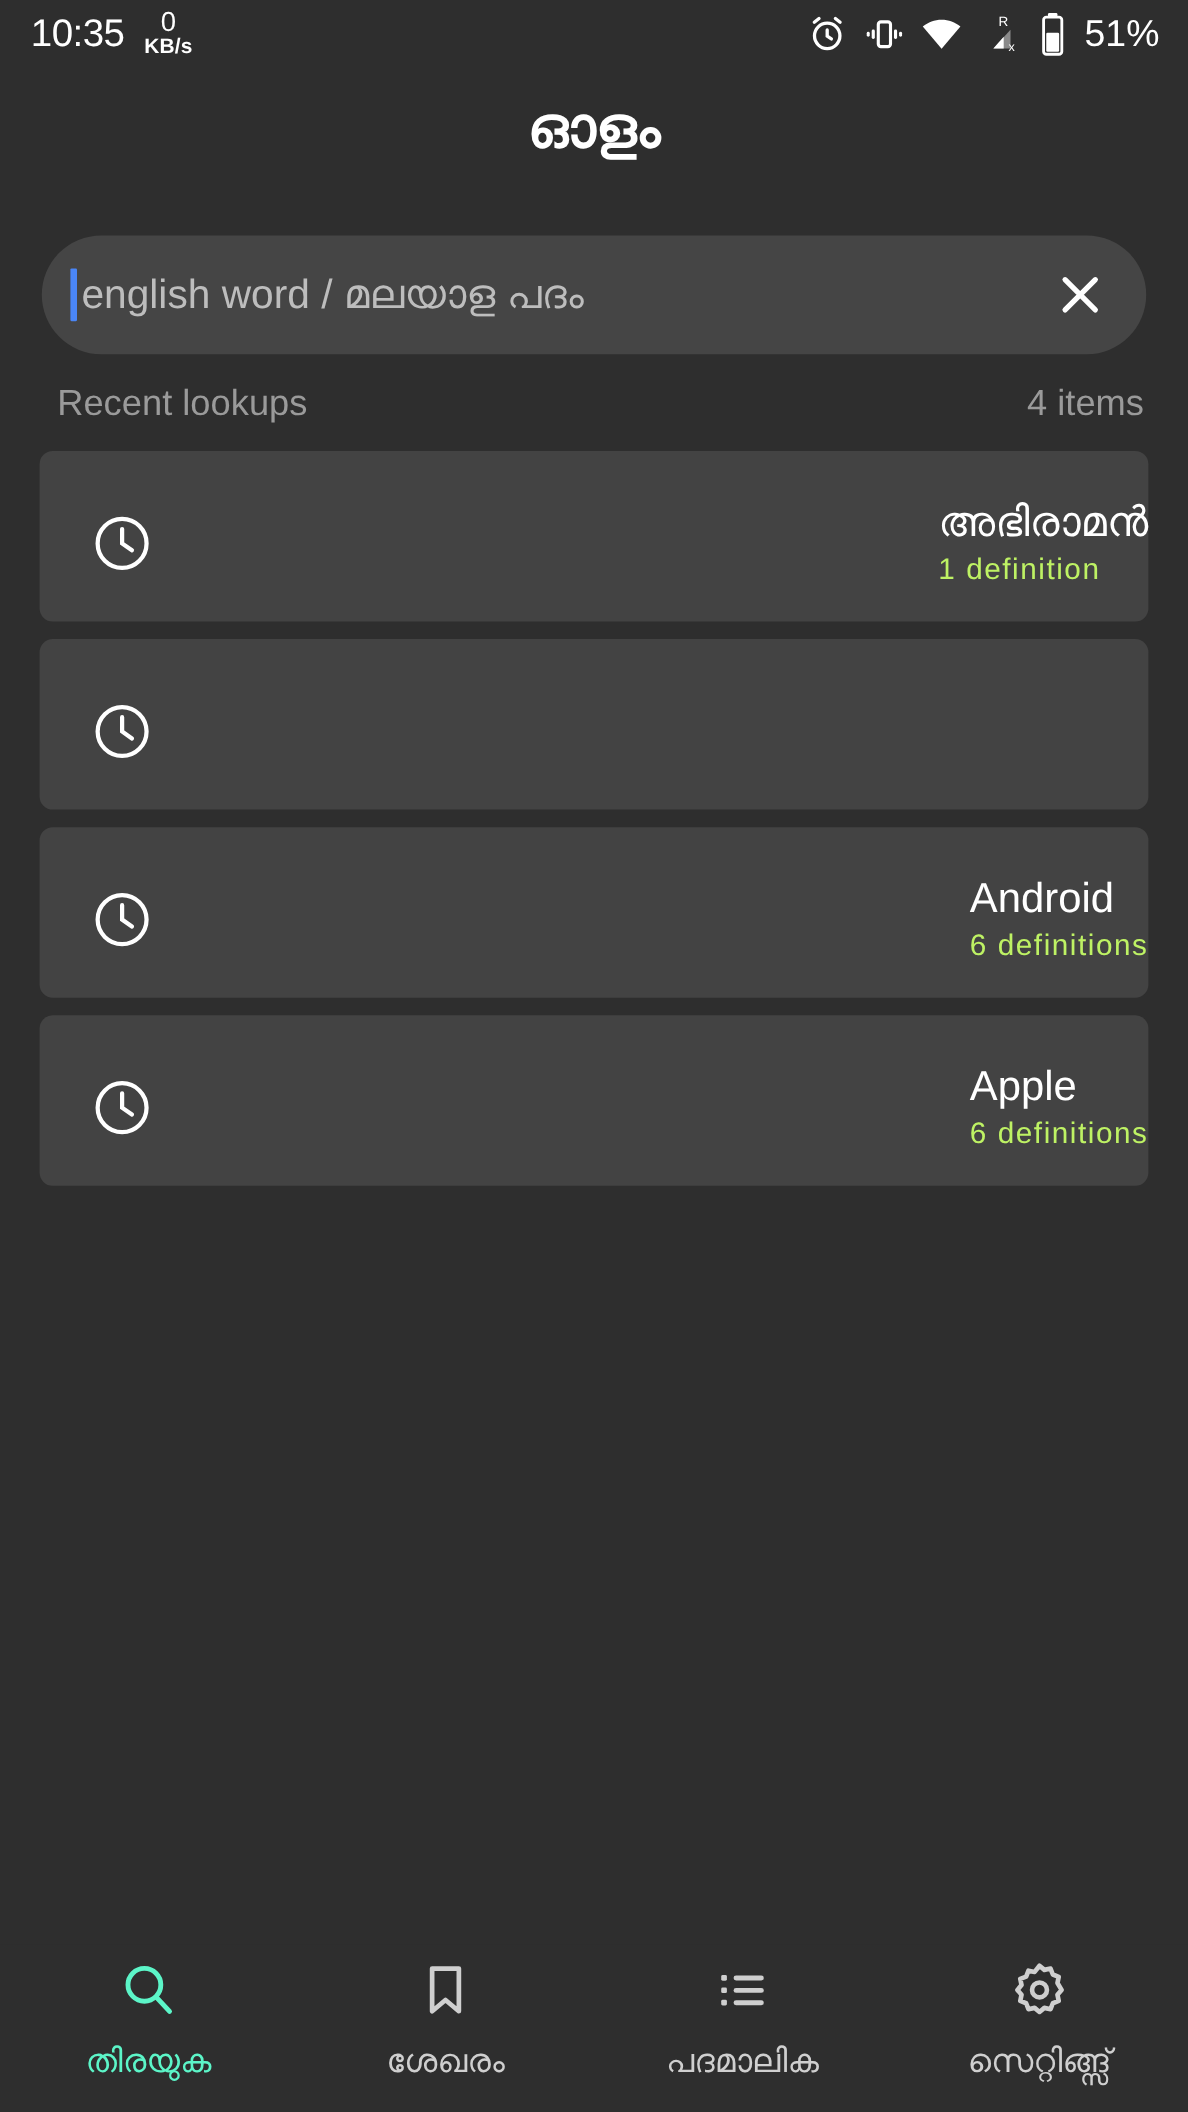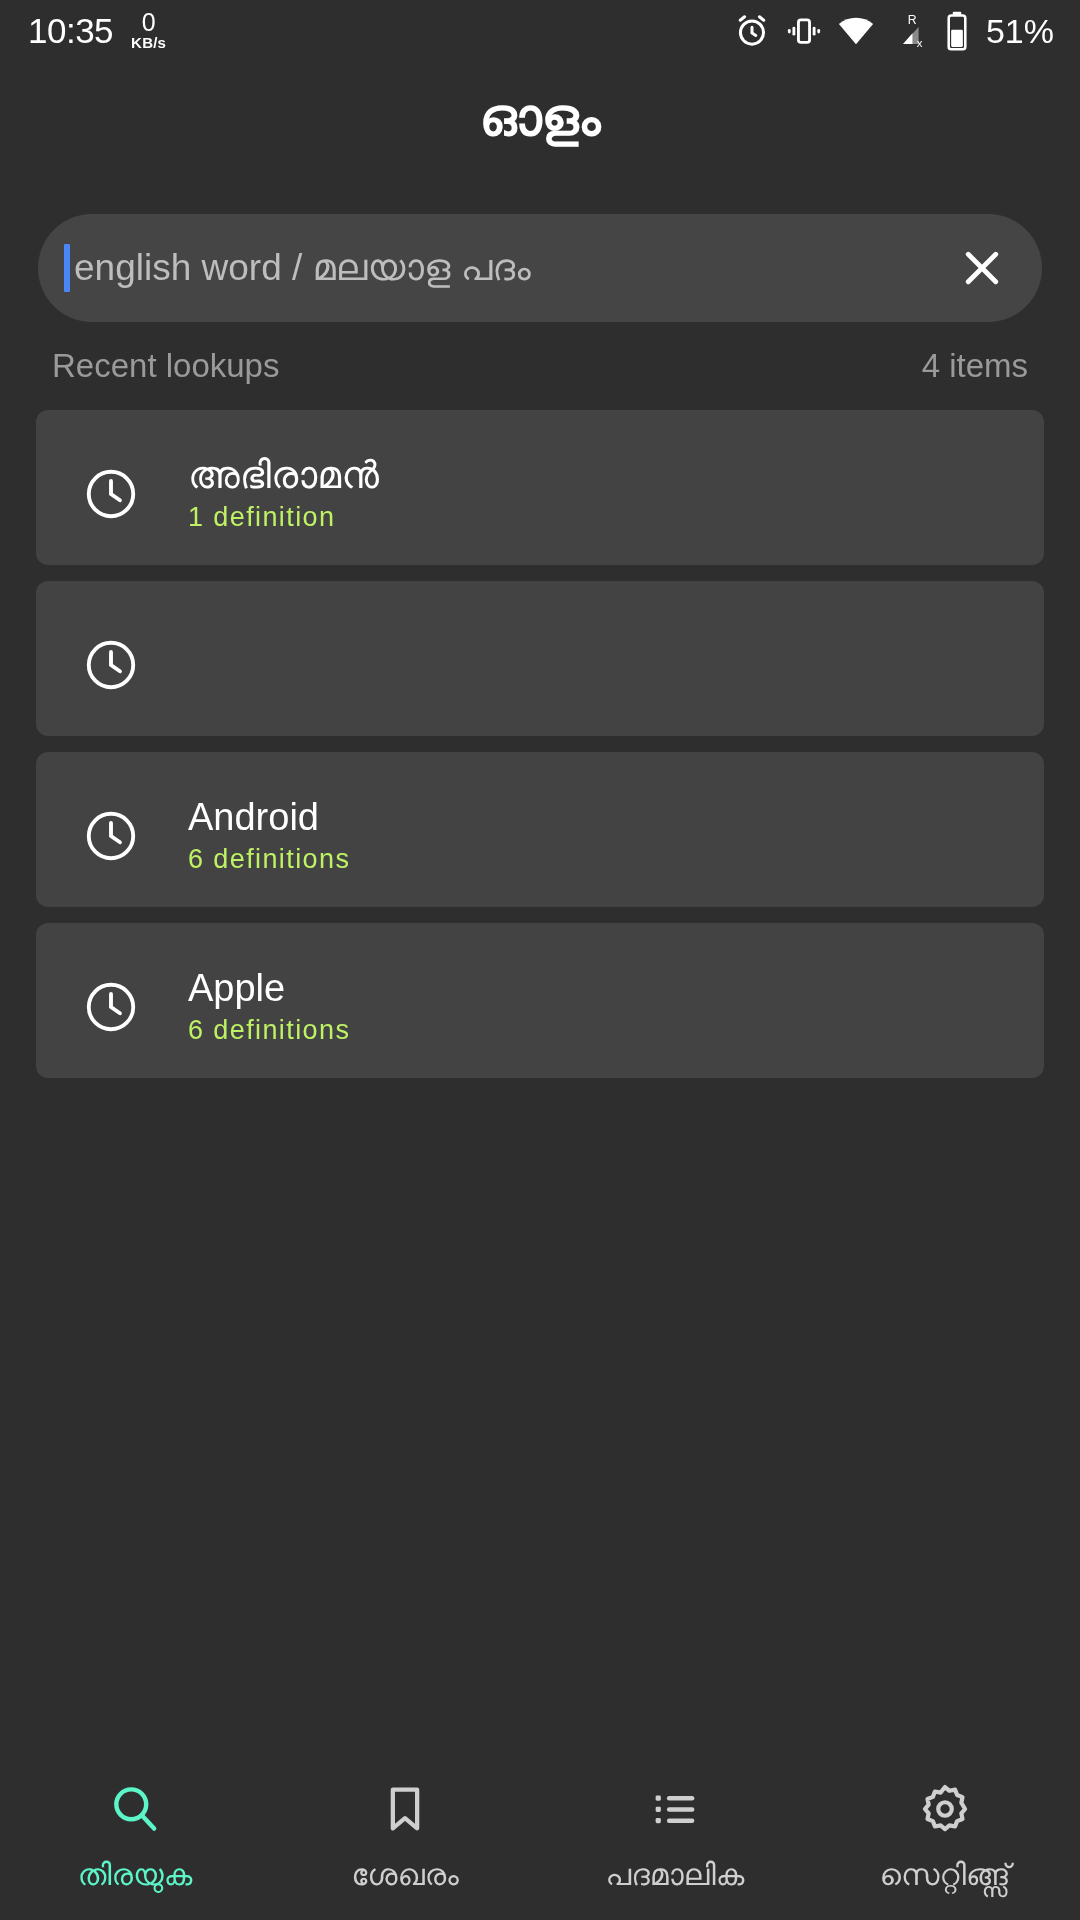--- a/index.html
+++ b/index.html
@@ -14,21 +14,21 @@
   
   .statusbar {
     height:62px; flex:0 0 62px;
     display:flex; align-items:center; justify-content:space-between;
     padding:0 26px 0 28px; color:#ffffff;
   }
   .sb-left { display:flex; align-items:center; gap:18px; }
   .sb-clock { font-size:35px; font-weight:400; letter-spacing:-0.5px; }
   .sb-net { display:flex; flex-direction:column; align-items:center; line-height:1; margin-top:-2px; }
   .sb-net-num { font-size:25px; font-weight:400; }
-  .sb-net-unit { font-size:15px; font-weight:700; letter-spacing:0.2px; }
+  .sb-net-unit { font-size:19px; font-weight:700; letter-spacing:0.2px; }
   .sb-right { display:flex; align-items:center; gap:15px; }
   .sb-right svg { display:block; }
   .sb-batt-pct { font-size:34px; font-weight:400; margin-left:2px; }
 
   
   .apptitle {
     flex:0 0 104px; display:flex; align-items:center; justify-content:center;
     color:#ffffff; font-size:52px; font-weight:700; line-height:1;
     font-family:"Liberation Sans","DejaVu Sans",sans-serif;
     padding-top:6px;
@@ -47,32 +47,33 @@
     padding:0; line-height:1.1;
   }
   .search-input::placeholder { color:#bdbdbd; opacity:1; }
   .clear-btn {
     flex:0 0 64px; height:64px; display:flex; align-items:center; justify-content:center;
     cursor:pointer; margin-left:10px;
   }
 
   
   .sec-header {
-    flex:0 0 88px; padding:0 52px 0 52px;
+    flex:0 0 88px; padding:0 40px 0 52px;
     display:flex; align-items:center; justify-content:space-between;
     color:#9a9a9a; font-size:33px;
   }
   .sec-count { color:#9a9a9a; font-size:33px; }
 
   
   .list { flex:0 0 auto; padding:0 36px; display:flex; flex-direction:column; gap:16px; }
   .row {
     background:#434343; border-radius:12px;
     height:155px; display:flex; align-items:center; padding:12px 0 0 46px;
     cursor:pointer;
+    justify-content:space-between;
   }
   .row-icon { flex:0 0 58px; height:58px; margin-right:48px; display:flex; align-items:center; justify-content:center; }
   .row-text { display:flex; flex-direction:column; justify-content:center; gap:4px; }
   .row-title { color:#ffffff; font-size:38px; line-height:1.18; }
   .row-sub { color:#bef264; font-size:27px; letter-spacing:1.4px; line-height:1.18; }
 
   .spacer { flex:1 1 auto; }
 
   
   .bottomnav {

